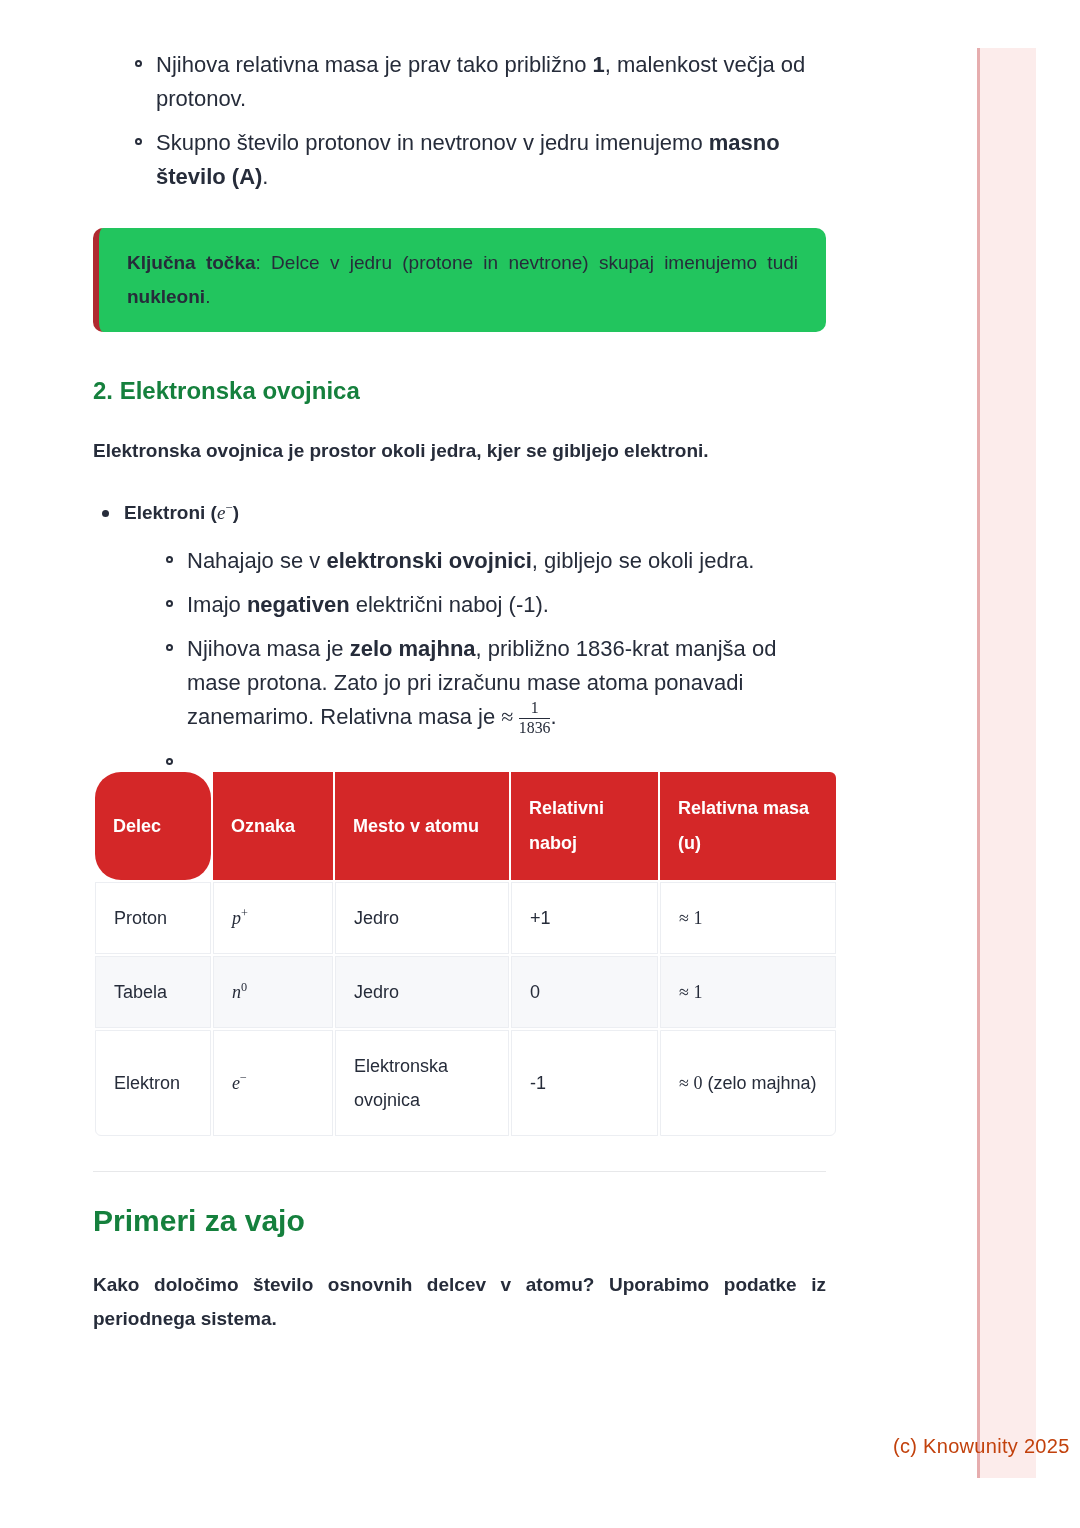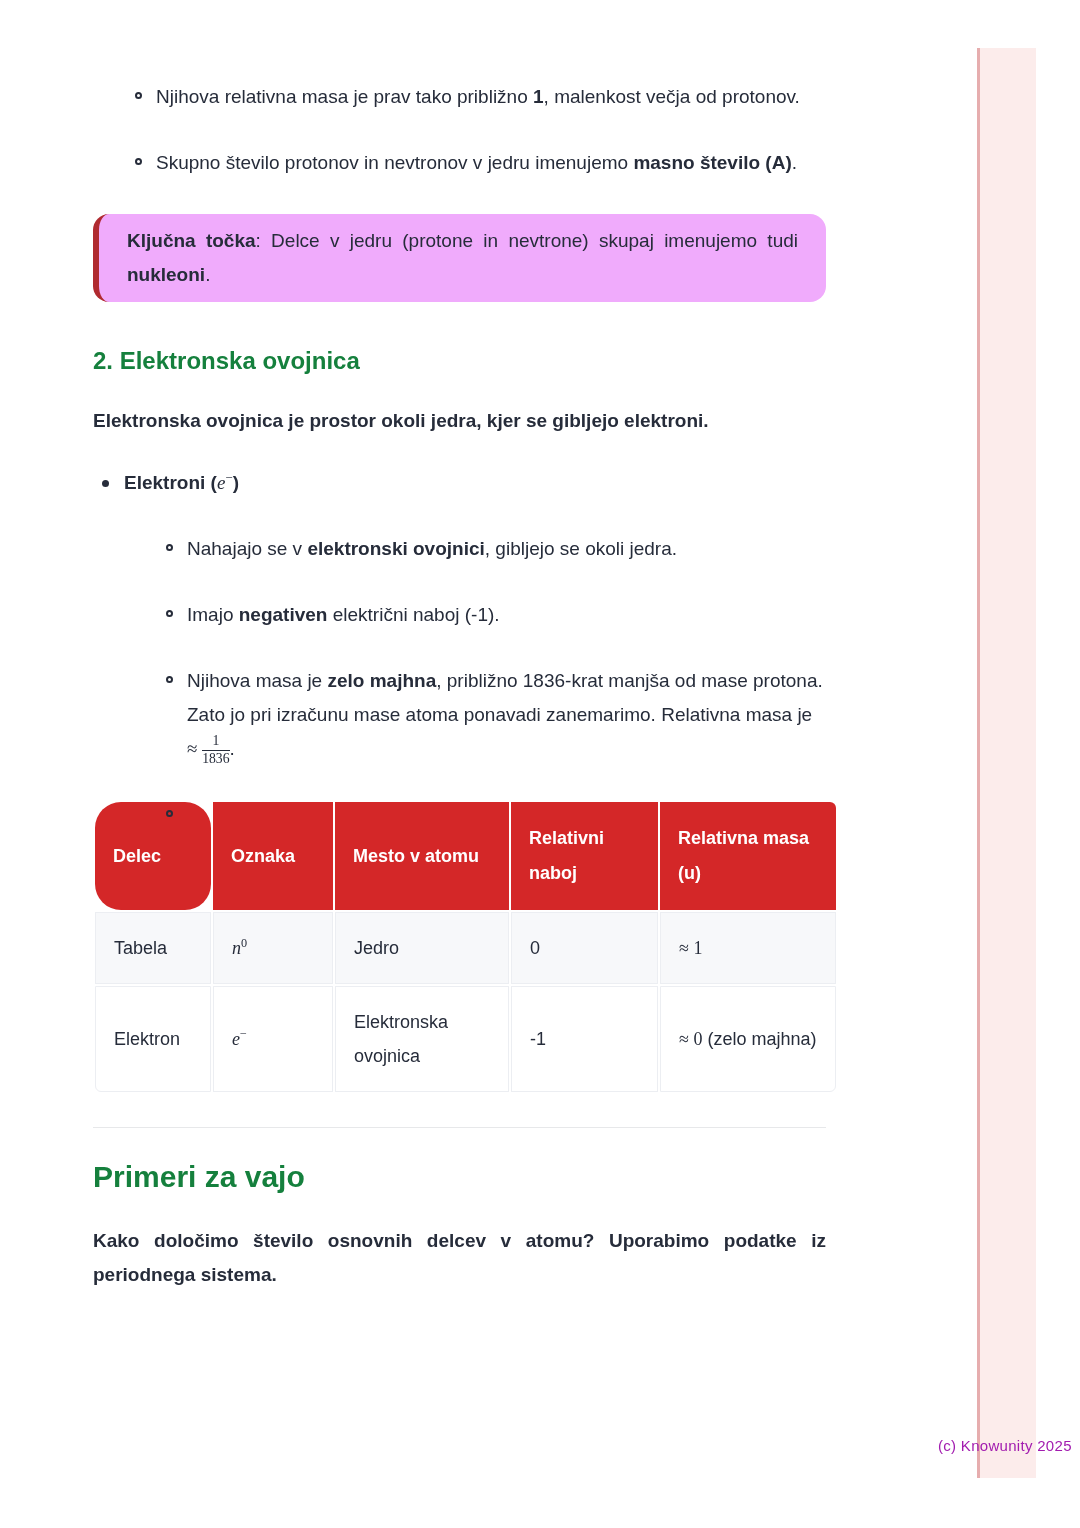--- a/index.html
+++ b/index.html
@@ -7,36 +7,36 @@
     width:1080px;height:1528px;position:relative;background:#ffffff;
     font-family:"Liberation Sans",sans-serif;color:#262c3a;
     -webkit-font-smoothing:antialiased;overflow:hidden;
   }
   .content{position:absolute;left:93px;top:0;width:733px;padding-top:48px;z-index:2;}
   .body-text{font-size:19px;line-height:34px;margin:0;font-weight:bold;}
   .justify{text-align:justify;}
 
   
   ul{list-style:none;margin:0;padding:0;}
-  .sublist > li{position:relative;padding-left:63px;font-size:19px;line-height:34px;margin-bottom:10px;margin-top:32px;}
+  .sublist > li{position:relative;padding-left:63px;font-size:22px;line-height:34px;margin-bottom:10px;}
   .sublist .circle-marker{
     position:absolute;left:42px;top:12px;width:7px;height:7px;
     border:2px solid #262c3a;border-radius:50%;box-sizing:border-box;display:block;
   }
   .mainlist > li{position:relative;padding-left:31px;font-size:19px;line-height:34px;}
   .mainlist .disc-marker{
     position:absolute;left:9px;top:14px;width:7px;height:7px;
     background:#262c3a;border-radius:50%;display:block;
   }
   .mainlist .sublist{margin-top:14px;}
 
   
   .keypoint{
-    margin-top:34px;background:#f0abfc;border-left:6px solid #b02a30;
-    border-radius:16px;padding:10px 28px;
+    margin-top:34px;background:#22c55e;border-left:6px solid #b02a30;
+    border-radius:10px;padding:18px 28px;
   }
   .keypoint p{margin:0;font-size:19px;line-height:34px;text-align:justify;}
 
   h1,h2,h3{color:#15803d;margin:0;font-weight:bold;}
   h2{margin-top:44px;font-size:24px;line-height:30px;}
   h3{margin-top:42px;font-size:22px;line-height:28px;}
   h1{margin-top:30px;font-size:30px;line-height:38px;}
   .p-after-h{margin-top:28px;}
 
   
@@ -71,22 +71,22 @@
   tbody tr:last-child td:last-child{border-bottom-right-radius:6px;}
 
   hr.divider{border:none;border-top:1px solid #e7e8ea;margin:33px 0 0 0;}
 
   
   .side-bar{
     position:absolute;left:977px;top:48px;width:56px;height:1430px;
     background:#fceceb;border-left:3px solid #e6adae;z-index:1;
   }
   .watermark{
-    position:absolute;top:1437px;left:938px;z-index:3;
-    font-size:15px;line-height:18px;color:#a21caf;letter-spacing:0.3px;
+    position:absolute;top:1437px;left:893px;z-index:3;
+    font-size:20px;line-height:18px;color:#c2410c;letter-spacing:0.3px;
   }
 </style>
 </head>
 <body>
 
 <div class="page">
 
   <div class="content">
 
     <ul class="sublist">
@@ -144,20 +144,27 @@
       <thead>
         <tr>
           <th>Delec</th>
           <th>Oznaka</th>
           <th>Mesto v atomu</th>
           <th>Relativni naboj</th>
           <th>Relativna masa (u)</th>
         </tr>
       </thead>
       <tbody>
+        <tr>
+          <td>Proton</td>
+          <td><span class="mi">p</span><sup class="msr">+</sup></td>
+          <td>Jedro</td>
+          <td>+1</td>
+          <td><span class="math">≈ 1</span></td>
+        </tr>
         <tr class="row-alt">
           <td>Tabela</td>
           <td><span class="mi">n</span><sup class="msr">0</sup></td>
           <td>Jedro</td>
           <td>0</td>
           <td><span class="math">≈ 1</span></td>
         </tr>
         <tr>
           <td>Elektron</td>
           <td><span class="mi">e</span><sup class="msr">−</sup></td>

